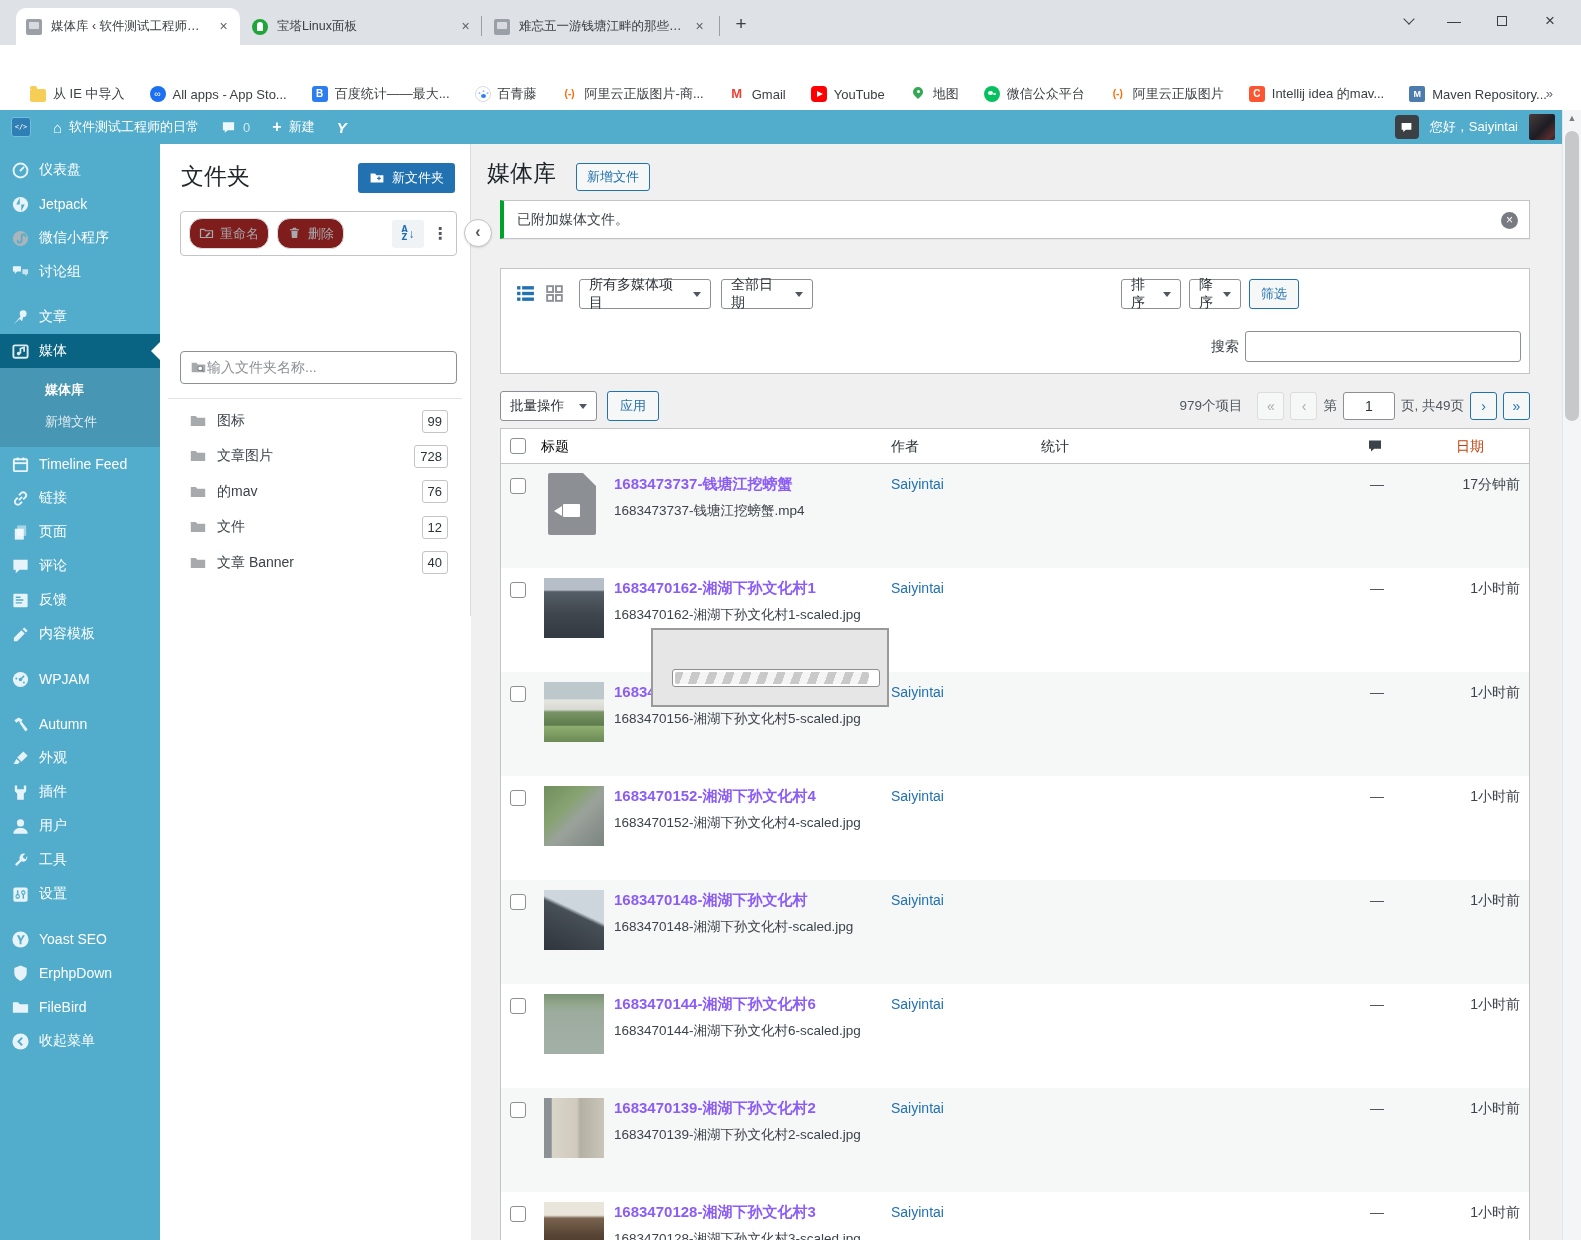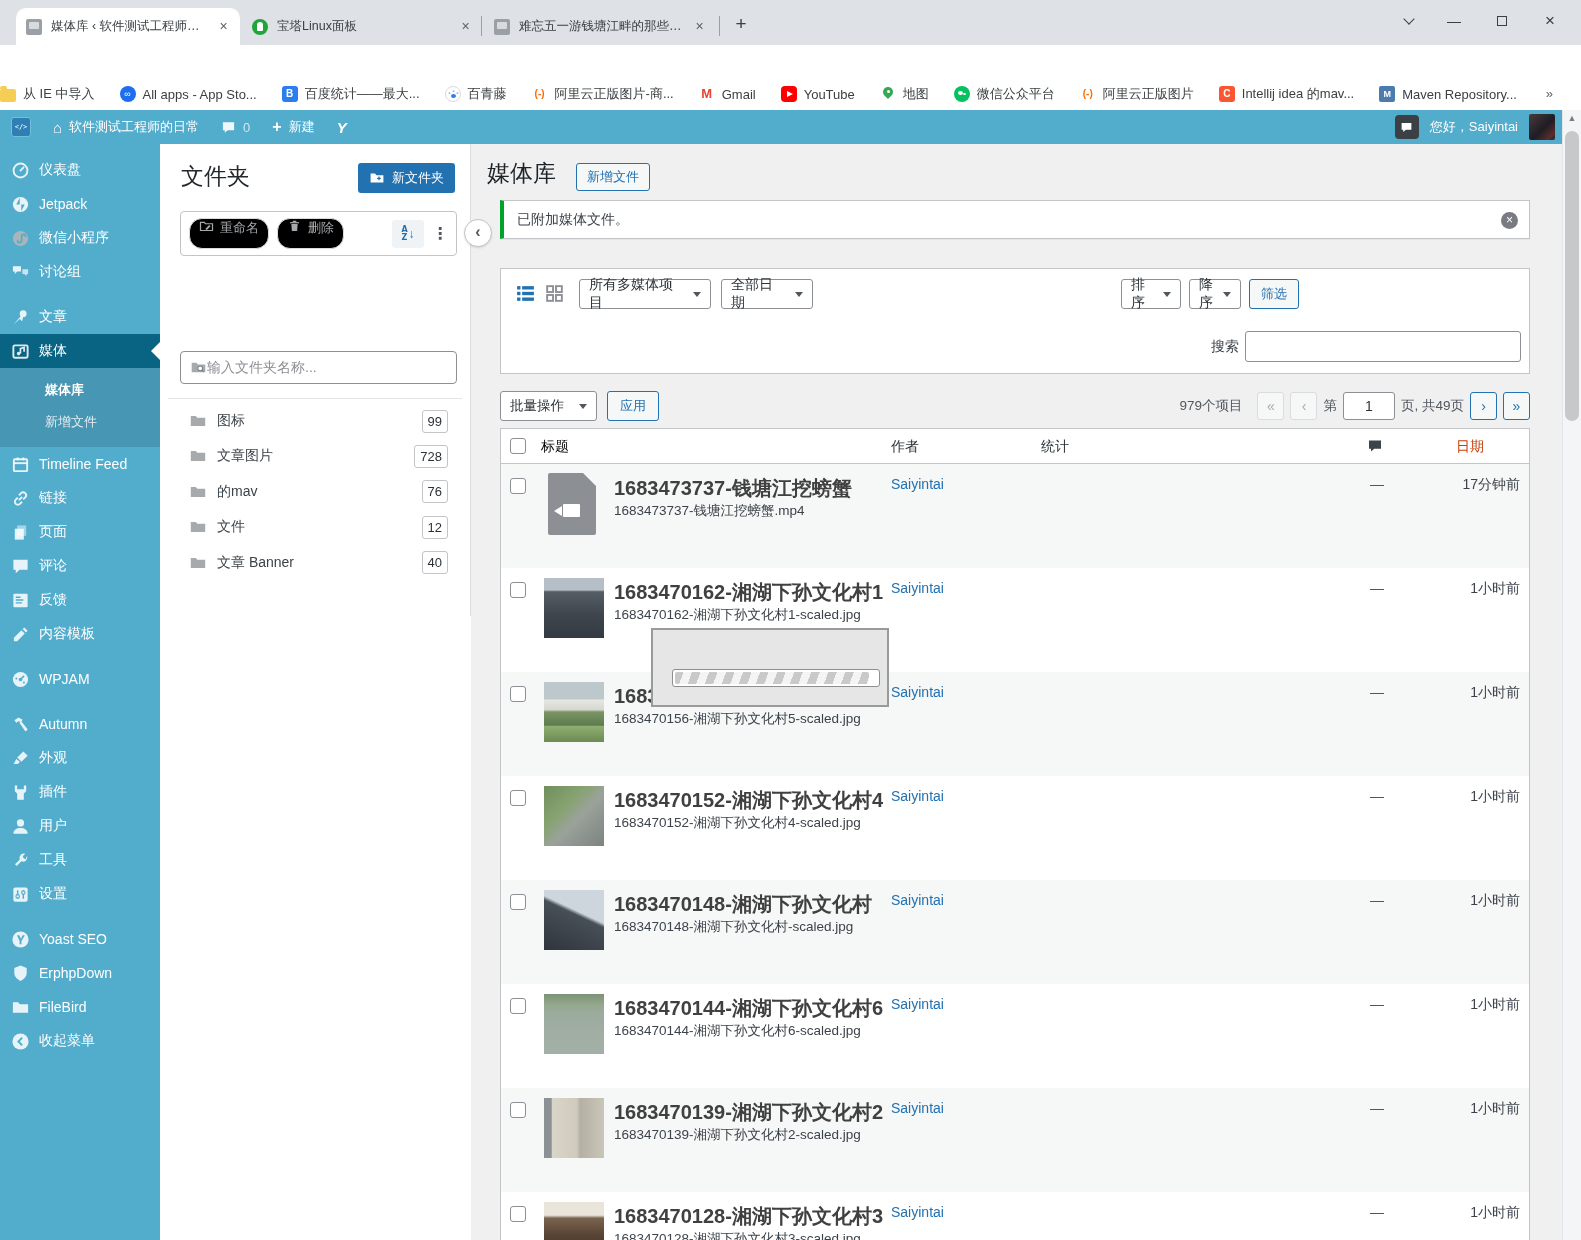--- a/index.html
+++ b/index.html
@@ -68,21 +68,21 @@
   .puzzle-ic{position:relative;width:12px;height:12px;border:1.6px solid #5f6368;border-radius:2px}
   .puzzle-ic::before{content:"";position:absolute;left:3px;top:-4px;width:5px;height:5px;background:#fff;border:1.6px solid #5f6368;border-radius:50%}
   .panel-ic{position:relative;width:13px;height:11px;border:1.6px solid #5f6368;border-radius:2px}
   .panel-ic::after{content:"";position:absolute;right:0;top:0;width:4px;height:100%;background:#5f6368}
   .avatar-ic{width:22px;height:22px;border-radius:50%;background:#80868b;position:relative;overflow:hidden}
   .avatar-ic::before{content:"";position:absolute;left:7px;top:4px;width:8px;height:8px;background:#e8eaed;border-radius:50%}
   .avatar-ic::after{content:"";position:absolute;left:3px;top:13px;width:16px;height:10px;background:#e8eaed;border-radius:50% 50% 0 0}
   .dots-ic{font-size:15px;letter-spacing:0}
 
   
-  .bookmarks{position:absolute;left:0;top:78px;width:100%;height:32px;background:#fff;display:flex;align-items:center;padding-left:0;box-sizing:border-box;gap:25px}
+  .bookmarks{position:absolute;left:0;top:78px;width:100%;height:32px;background:#fff;display:flex;align-items:center;padding-left:30px;box-sizing:border-box;gap:25px}
   .bm{display:flex;align-items:center;gap:7px;font-size:13px;color:#3c4043;white-space:nowrap;cursor:pointer}
   .bm-overflow{position:absolute;right:28px;top:0;height:32px;line-height:32px;color:#5f6368;font-size:13px}
 
   
   .adminbar{position:absolute;left:0;top:110px;width:100%;height:34px;background:#52accc;display:flex;align-items:center;color:#fff;font-size:13px}
   .ab-item{display:flex;align-items:center;gap:7px;padding:0 11px;height:34px;cursor:pointer}
   .ab-logo{width:20px;height:20px;border-radius:3px;background:#2f7fb5;color:#fff;font-size:7px;display:flex;align-items:center;justify-content:center;font-family:"DejaVu Sans Mono",monospace;border:1px solid #6fc0dd;box-sizing:border-box}
   .ab-home{font-size:15px;line-height:1}
   .ab-bubble svg{width:15px;height:15px}
   .ab-plus{font-size:16px;font-weight:700;line-height:1}
@@ -104,21 +104,21 @@
   .smi{display:block;padding:7px 0 7px 45px;font-size:13px;color:#e2ecf1;cursor:pointer}
   .smi.cur{color:#fff;font-weight:700}
   .spacer{height:11px}
 
   
   .fbpanel{position:absolute;left:160px;top:144px;width:310px;height:472px;background:#fff;border-right:1px solid #dcdcde}
   .fb-title{position:absolute;left:21px;top:17px;font-size:23px;color:#23282d}
   .fb-new{position:absolute;right:15px;top:19px;height:30px;background:#2271b1;color:#fff;border-radius:3px;display:flex;align-items:center;gap:7px;padding:0 11px;font-size:13px;cursor:pointer}
   .fb-new svg{width:16px;height:16px}
   .fb-toolbar{position:absolute;left:20px;top:67px;width:277px;height:45px;border:1px solid #c3c4c7;border-radius:4px;box-sizing:border-box;display:flex;align-items:center;padding:0 8px;gap:8px;background:#fff}
-  .fb-tbtn{height:29px;border:1px solid #dcdcde;border-radius:13px;color:#a7aaad;font-size:13px;display:flex;align-items:flex-start;gap:6px;padding:0 9px;background:#000000;cursor:default}
+  .fb-tbtn{height:29px;border:1px solid #dcdcde;border-radius:13px;color:#a7aaad;font-size:13px;display:flex;align-items:center;gap:6px;padding:0 9px;background:#7f1d1d;cursor:default}
   .fb-tbtn svg{width:15px;height:15px}
   .fb-sort{margin-left:auto;width:32px;height:28px;background:#f0f3f5;border-radius:3px;display:flex;align-items:center;justify-content:center;cursor:pointer}
   .sort-l{display:flex;flex-direction:column;font-size:8px;font-weight:700;color:#2271b1;line-height:8px;font-family:"DejaVu Sans",sans-serif}
   .sort-a{color:#2271b1;font-size:12px;margin-left:1px}
   .fb-dots{width:16px;text-align:center;color:#50575e;font-size:16px;font-weight:700;cursor:pointer;line-height:10px}
   .fb-row{position:absolute;left:20px;width:277px;height:34px;display:flex;align-items:center;gap:10px;padding:0 9px;box-sizing:border-box;cursor:pointer}
   .fb-row svg{width:18px;height:18px}
   .cnt{margin-left:auto;min-width:24px;height:23px;border:1px solid #c3c4c7;background:#fff;border-radius:3px;font-size:13px;color:#2c3338;display:flex;align-items:center;justify-content:center;padding:0 5px;box-sizing:border-box}
   .fb-all{top:134px;background:#f0f0f1;border-radius:3px}
   .fb-all .lbl{color:#2271b1;font-weight:600;font-size:14px}
@@ -167,21 +167,21 @@
   .th-author{left:390px;color:#2c3338}
   .th-stats{left:540px;color:#2c3338}
   .th-comm{left:866px;top:9px;color:#3c434a}
   .th-comm svg{width:16px;height:16px}
   .th-date{left:955px;color:#c2410c;cursor:pointer}
   .cb{width:16px;height:16px;border:1px solid #8c8f94;border-radius:3px;background:#fff;box-sizing:border-box;cursor:pointer}
   .mrow{position:relative;height:104px}
   .mrow.odd{background:#f6f7f7}
   .mrow .cb{position:absolute;left:9px;top:14px}
   .thumb{position:absolute;left:43px;top:10px;width:60px;height:60px}
-  .rtitle{position:absolute;left:113px;top:11px;font-size:20px;font-weight:700;color:#404040;cursor:pointer;white-space:nowrap}
+  .rtitle{position:absolute;left:113px;top:11px;font-size:15px;font-weight:700;color:#8b5cf6;cursor:pointer;white-space:nowrap}
   .rfile{position:absolute;left:113px;top:38px;font-size:13.5px;color:#3c434a;white-space:nowrap}
   .rauthor{position:absolute;left:390px;top:12px;font-size:14px;color:#2271b1;cursor:pointer}
   .rdash{position:absolute;left:864px;top:12px;font-size:14px;color:#50575e;width:24px;text-align:center}
   .rdate{position:absolute;right:9px;top:12px;font-size:14px;color:#3c434a;text-align:right}
 
   .vicon{position:absolute;left:47px;top:9px;width:48px;height:62px;background:#8c8f94;border-radius:2px}
   .vicon::before{content:"";position:absolute;top:0;right:0;width:0;height:0;border-top:13px solid #f6f7f7;border-left:13px solid transparent}
   .vcam{position:absolute;left:15px;top:31px;width:17px;height:13px;background:#fff;border-radius:1px}
   .vcam::before{content:"";position:absolute;left:-9px;top:1.5px;width:0;height:0;border-top:5px solid transparent;border-bottom:5px solid transparent;border-right:8px solid #fff}
 

